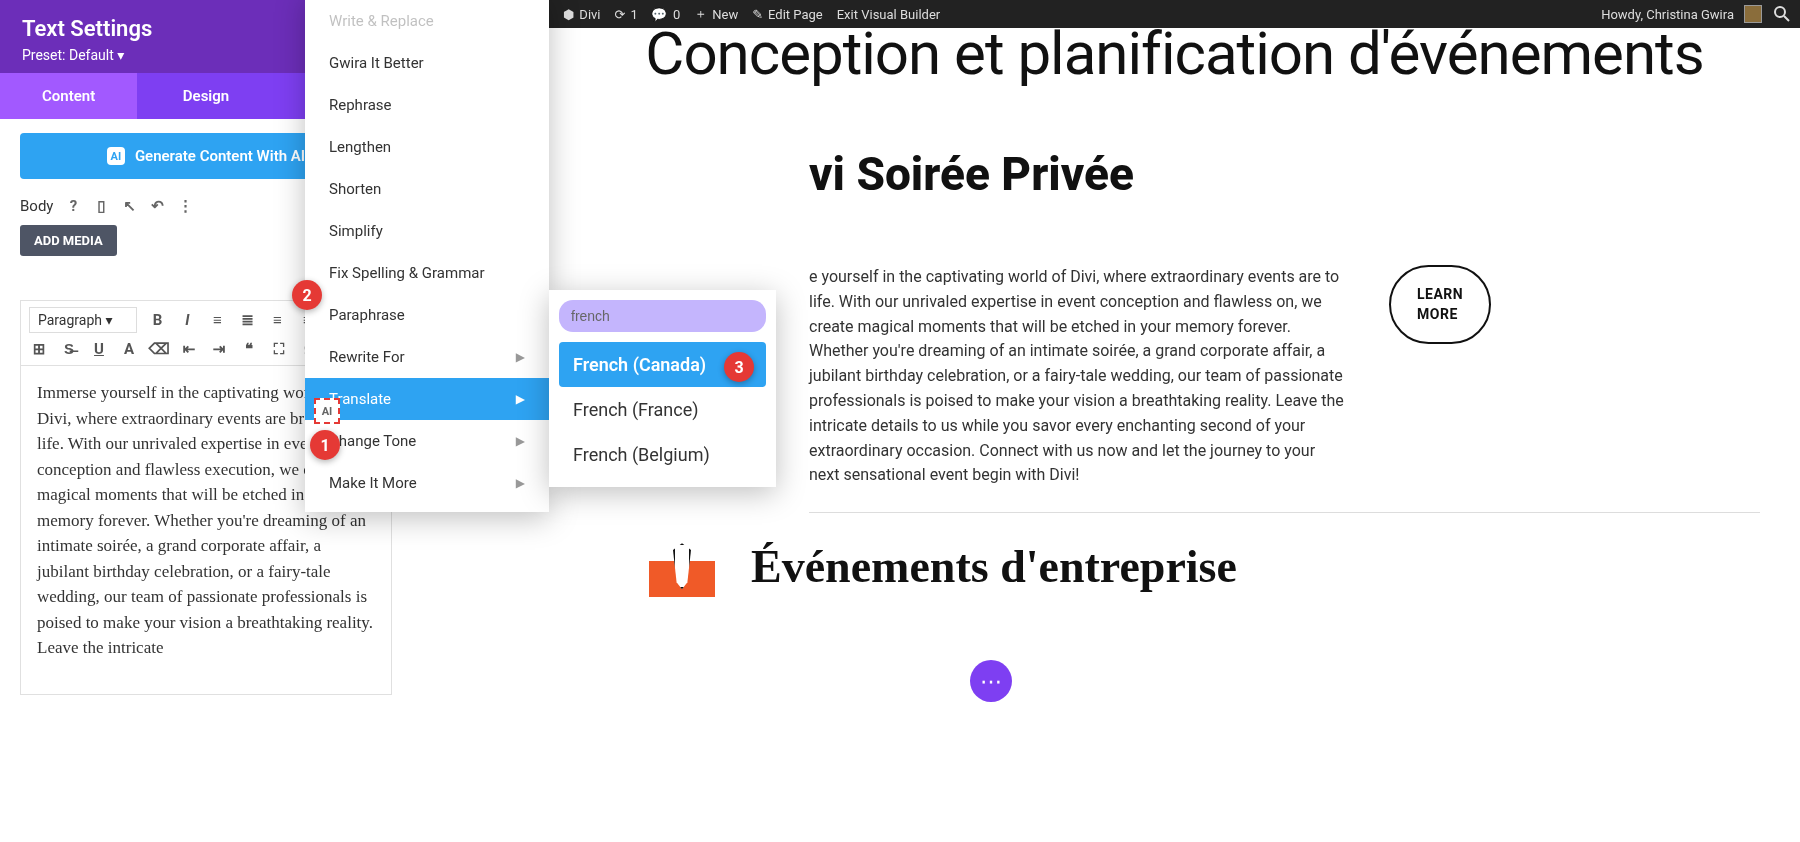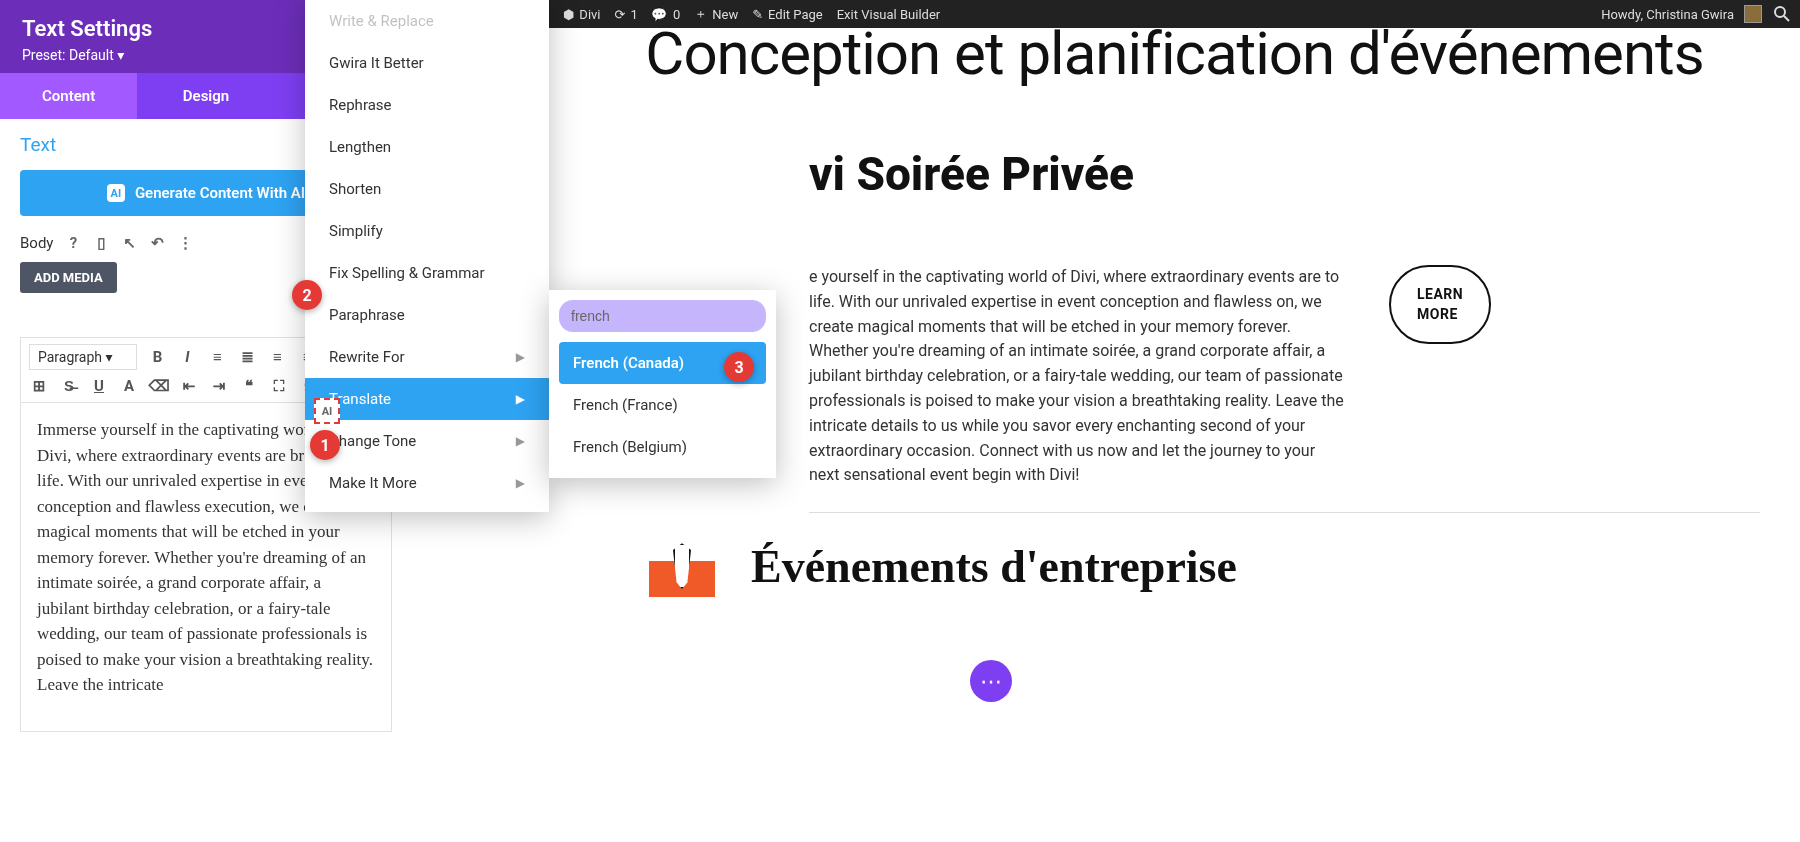--- a/index.html
+++ b/index.html
@@ -46,21 +46,21 @@
 
 .ai-menu { position:absolute; top:-8px; left:305px; width:244px; background:#fff; box-shadow:0 6px 28px rgba(0,0,0,0.25); padding:8px 0; z-index:30; }
 .ai-item { padding:12px 24px; font-size:15px; color:#333; cursor:pointer; display:flex; align-items:center; justify-content:space-between; }
 .ai-item.highlight { background:#2ea3f2; color:#fff; }
 .ai-item .chev { font-size:12px; color:#999; }
 .ai-item.highlight .chev { color:#fff; }
 
 
 .sub-menu { position:absolute; top:290px; left:549px; width:227px; background:#fff; box-shadow:0 6px 28px rgba(0,0,0,0.25); padding:10px; z-index:31; }
 .sub-search { width:100%; padding:8px 12px; border:none; background:#c4b5fd; border-radius:14px; font-size:14px; color:#666; margin-bottom:10px; }
-.sub-item { padding:12px 14px; font-size:15px; color:#333; cursor:pointer; border-radius:4px; }
+.sub-item { padding:12px 14px; font-size:18px; color:#333; cursor:pointer; border-radius:4px; }
 .sub-item.selected { background:#2ea3f2; color:#fff; font-weight:600; }
 
 
 .callout { position:absolute; width:30px; height:30px; border-radius:50%; background:#e53935; color:#fff; font-weight:700; display:flex; align-items:center; justify-content:center; font-size:16px; z-index:40; box-shadow:0 2px 6px rgba(0,0,0,0.3); }
 .callout.c1 { top:430px; left:310px; }
 .callout.c2 { top:280px; left:292px; }
 .callout.c3 { top:352px; left:724px; }
 .ai-badge { position:absolute; top:398px; left:314px; width:26px; height:26px; border:2px dashed #e53935; display:flex; align-items:center; justify-content:center; font-size:11px; font-weight:700; color:#666; z-index:39; background:#fff; }
 
 
@@ -122,21 +122,20 @@
   <div class="settings-header">
     <div class="settings-title">Text Settings</div>
     <div class="settings-preset"><span>Preset: Default</span> <span>▾</span></div>
   </div>
   <div class="settings-tabs">
     <div class="settings-tab active">Content</div>
     <div class="settings-tab">Design</div>
     <div class="settings-tab">Advanced</div>
   </div>
   <div class="settings-body">
-    <span class="section-label">Text</span>
     <div class="gen-btn">
       <span class="gen-icon">AI</span>
       <span>Generate Content With AI</span>
     </div>
     <div class="body-row">
       <span>Body</span>
       <span class="ic">?</span>
       <span class="ic">▯</span>
       <span class="ic">↖</span>
       <span class="ic">↶</span>

